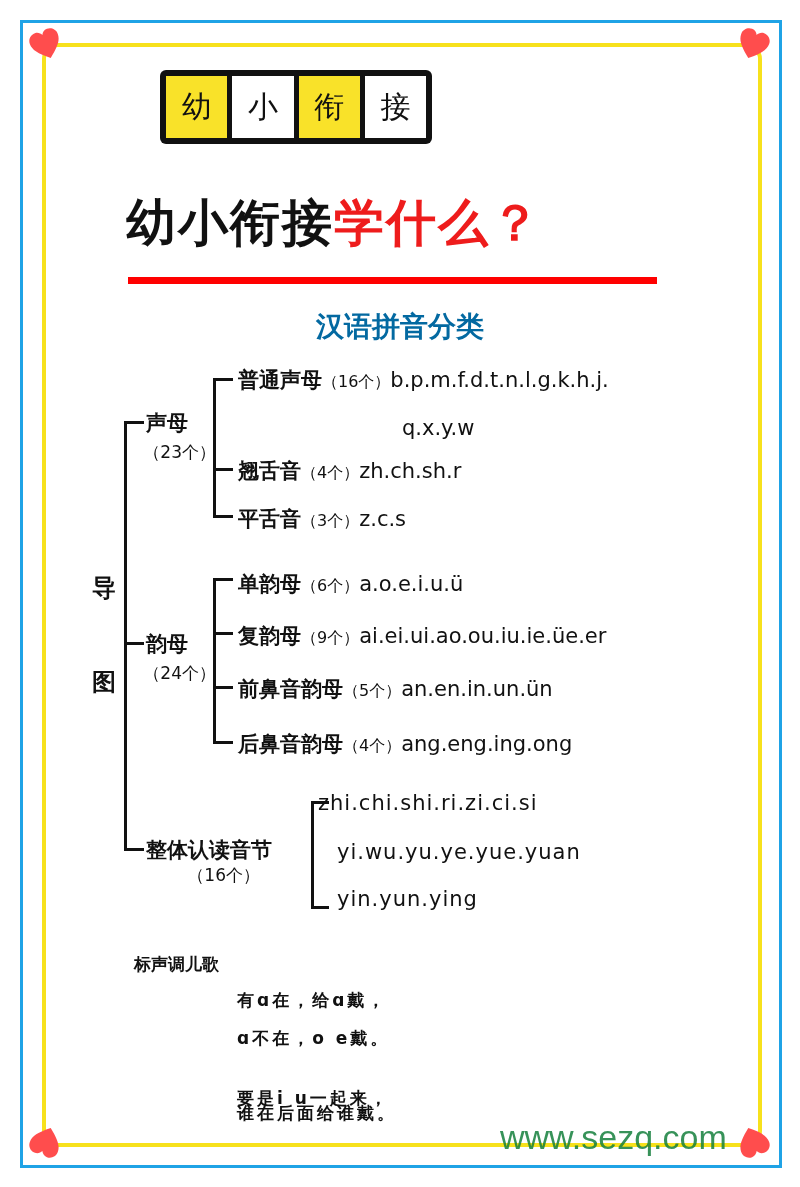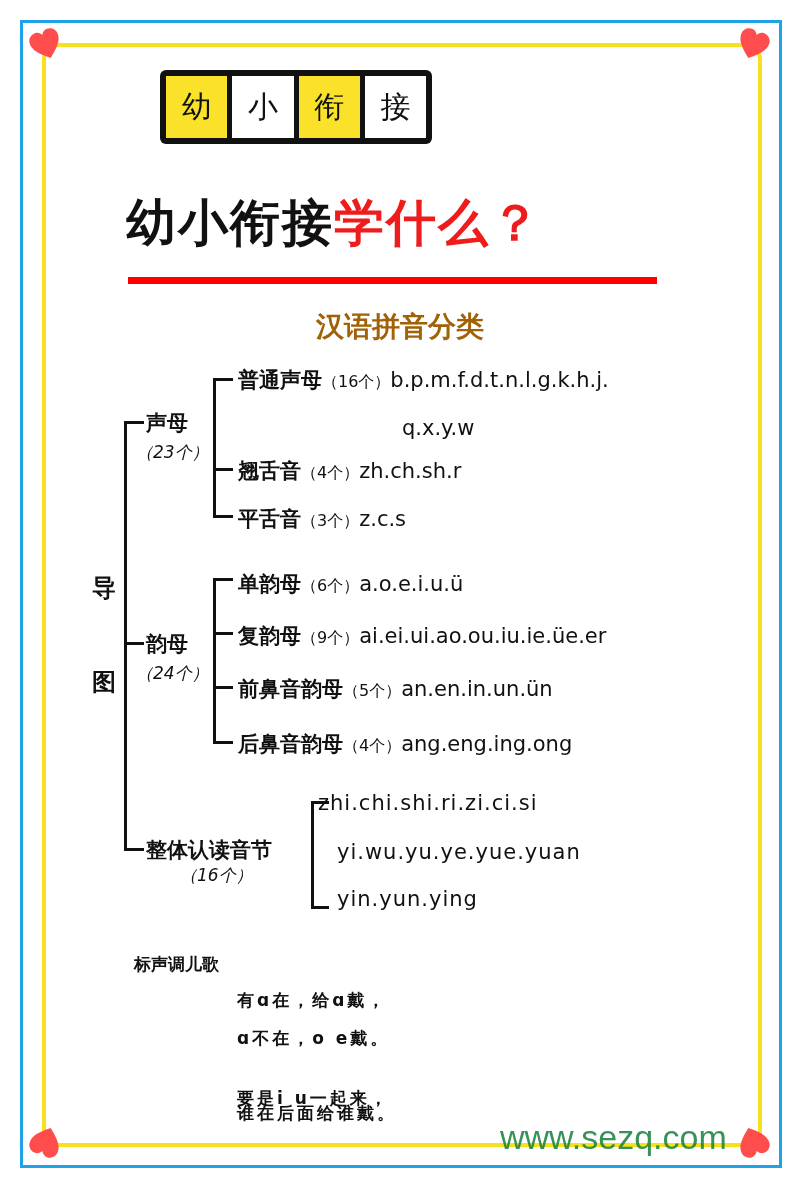--- a/index.html
+++ b/index.html
@@ -30,29 +30,29 @@
   }
   .title-cell.yellow { background:#f9e229; }
   .main-title {
     position:absolute; left:0; width:668px; top:190px; text-align:center;
     font-size:50px; font-weight:bold; letter-spacing:2px;
   }
   .main-title .red { color:#ee1c1c; }
   .red-rule { position:absolute; left:128px; top:277px; width:529px; height:7px; background:#ff0000; }
   .subtitle {
     position:absolute; left:0; width:800px; top:308px; text-align:center;
-    font-size:28px; font-weight:bold; color:#a16207;
+    font-size:28px; font-weight:bold; color:#0369a1;
   }
   .line { position:absolute; background:#111; }
   .txt { position:absolute; white-space:nowrap; font-size:21px; color:#111; }
   .cn { font-weight:bold; }
   .cnt { font-size:16px; }
   .pin { font-family: "DejaVu Sans", sans-serif; }
   .node-label { position:absolute; font-size:21px; font-weight:bold; text-align:left; }
-  .node-count { position:absolute; font-size:17px; text-align:left;font-style:italic; }
+  .node-count { position:absolute; font-size:17px; text-align:right; }
   .side-char { position:absolute; font-size:24px; font-weight:bold; }
   .poem-title { position:absolute; left:134px; top:953px; font-size:17px; font-weight:bold; }
   .poem-line { position:absolute; left:237px; font-size:17px; font-weight:bold; letter-spacing:3px; }
   .watermark {
     position:absolute; left:500px; top:1118px; font-size:34px; color:#15803d;
     font-family: "Liberation Sans", sans-serif; opacity:0.85; letter-spacing:0px;
   }
 </style>
 </head>
 <body>

